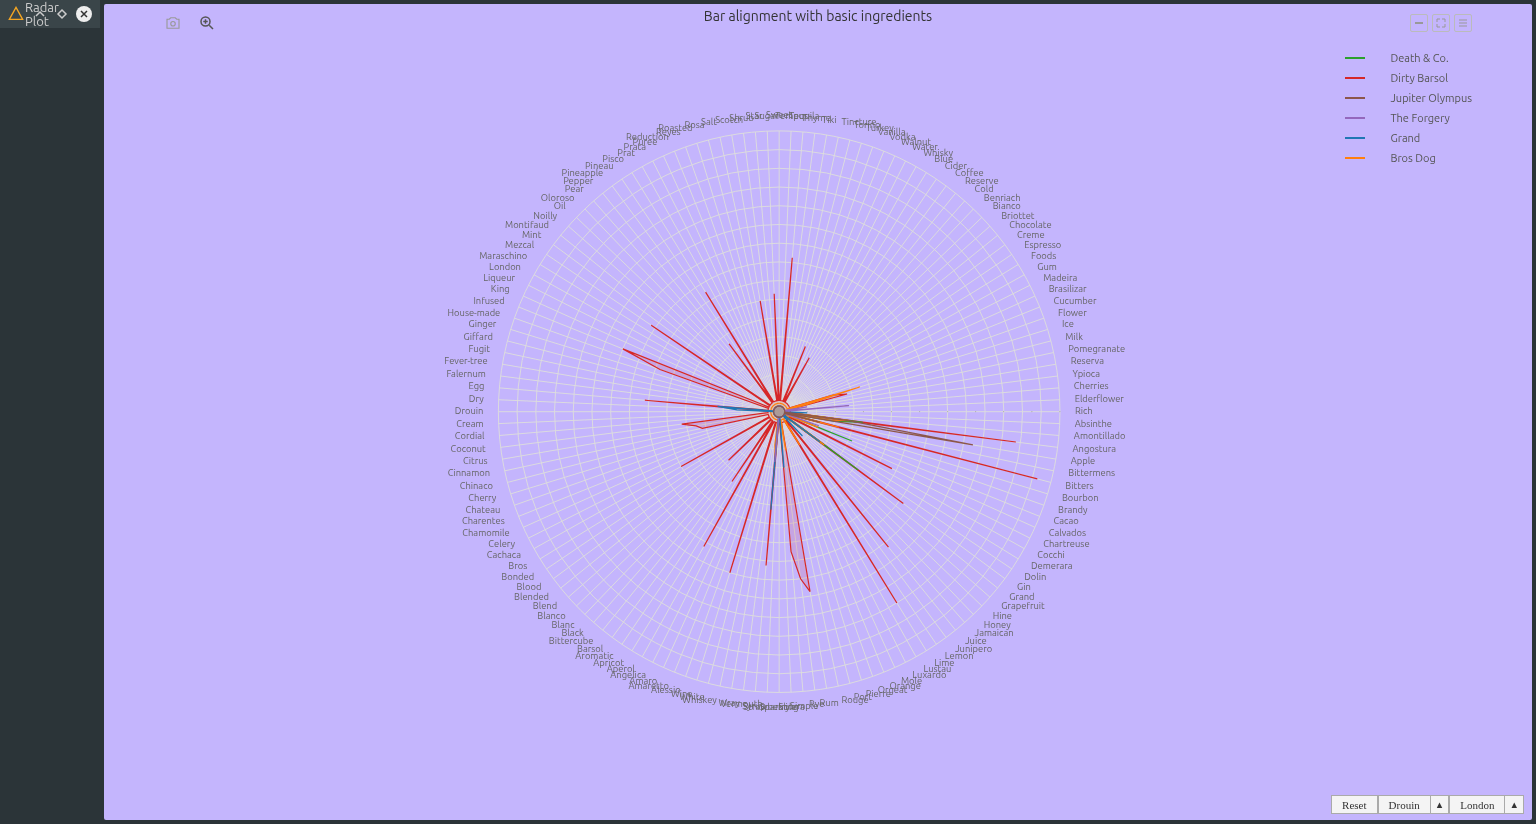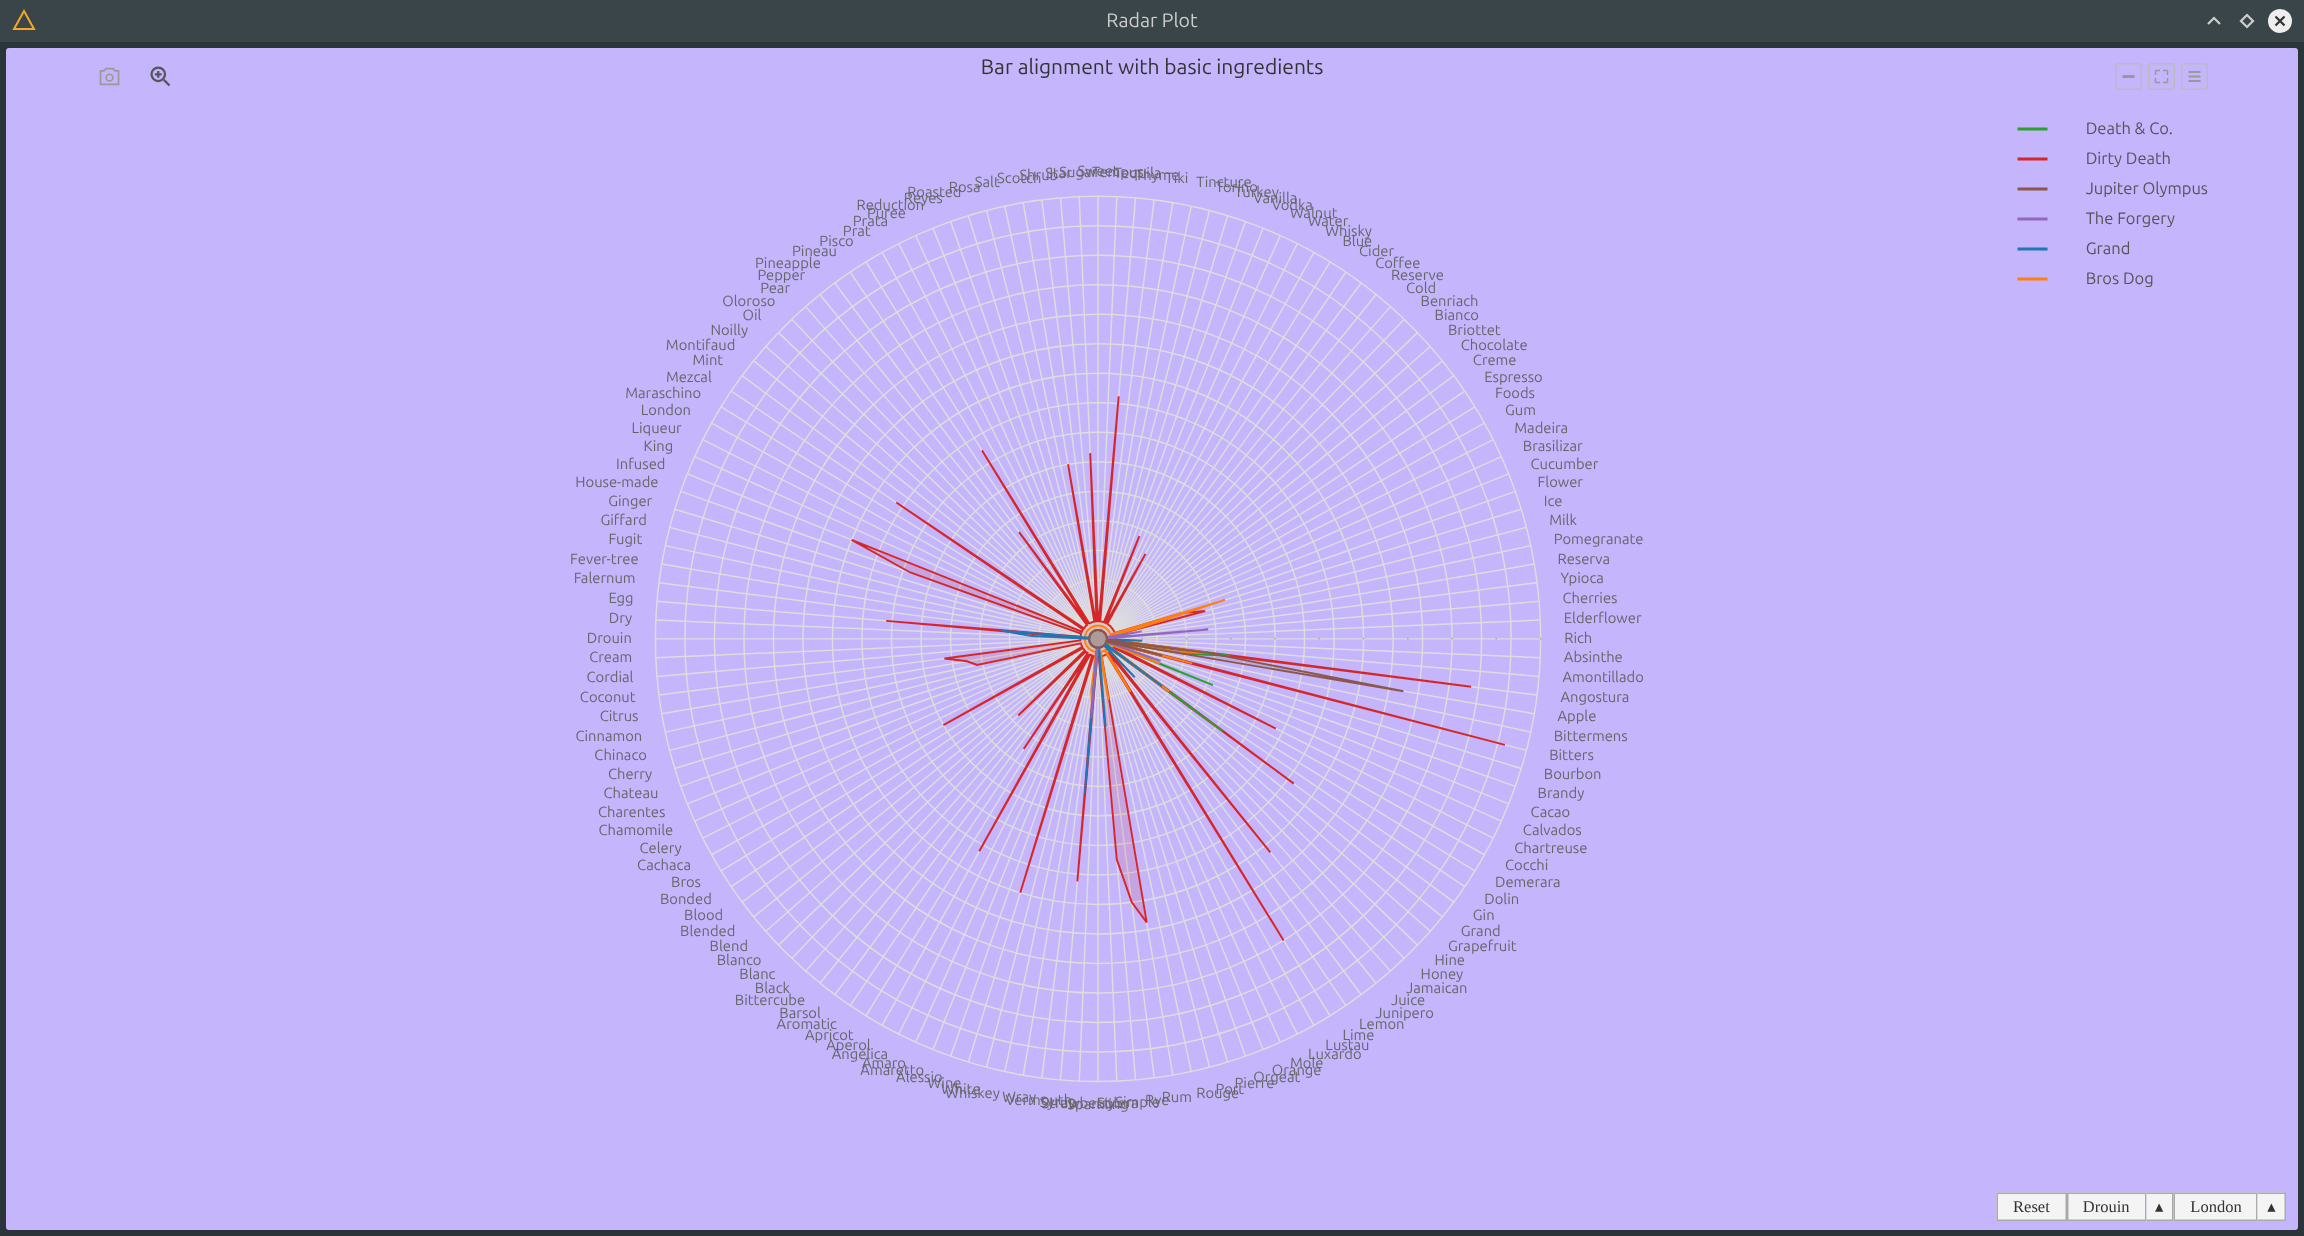--- a/index.html
+++ b/index.html
@@ -7,21 +7,21 @@
     font-family: -apple-system, BlinkMacSystemFont, "Segoe UI", Ubuntu, sans-serif;
     background: #2b3438;
     width: 1536px;
     height: 824px;
     overflow: hidden;
   }
   .window {
     width: 100%;
     height: 100%;
     display: flex;
-    flex-direction: column;
+    flex-direction: row;
   }
   .titlebar {
     height: 28px;
     background: #3a4549;
     display: flex;
     align-items: center;
     padding: 0 8px;
     color: #ccc;
     font-size: 13px;
     position: relative;
@@ -560,21 +560,21 @@
         </svg>
     </div>
 
     <div class="legend" id="legend">
         <div class="legend-item">
           <div class="legend-swatch" style="background: rgb(44, 160, 44);"></div>
           <span>Death &amp; Co.</span>
         </div>
         <div class="legend-item">
           <div class="legend-swatch" style="background: rgb(214, 39, 40);"></div>
-          <span>Dirty Death</span>
+          <span>Dirty Barsol</span>
         </div>
         <div class="legend-item">
           <div class="legend-swatch" style="background: rgb(140, 86, 75);"></div>
           <span>Jupiter Olympus</span>
         </div>
         <div class="legend-item">
           <div class="legend-swatch" style="background: rgb(148, 103, 189);"></div>
           <span>The Forgery</span>
         </div>
         <div class="legend-item">

